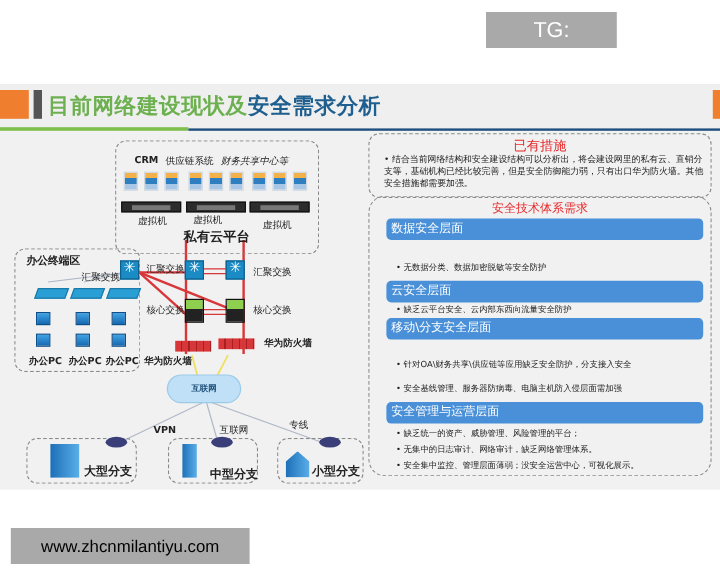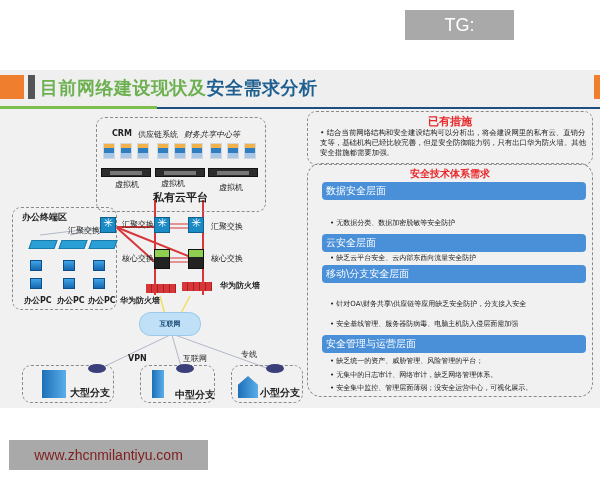--- a/index.html
+++ b/index.html
@@ -1,21 +1,21 @@
 <!DOCTYPE html>
 <html><head>
 <meta charset="utf-8">
 <style>
   * { box-sizing: border-box; margin: 0; padding: 0; }
   body { width: 600px; height: 480px; background: #ffffff; position: relative; overflow: hidden;
          font-family: "DejaVu Sans", "Liberation Sans", sans-serif; }
   .wm-top { position: absolute; left: 405px; top: 10px; width: 109px; height: 30px; background: #a9a9a9;
             color: #fff; font-size: 18px; line-height: 30px; text-align: center; font-family: "Liberation Sans", sans-serif; }
   .wm-bot { position: absolute; left: 9px; top: 440px; width: 199px; height: 30px; background: #a9a9a9;
-            color: #7f1d1d; font-size: 14px; line-height: 30px; text-align: center; font-family: "Liberation Sans", sans-serif; }
+            color: #000000; font-size: 14px; line-height: 30px; text-align: center; font-family: "Liberation Sans", sans-serif; }
   .slide { position: absolute; left: 0; top: 70px; width: 600px; height: 338px; background: #f1f1f1; }
   .title-bar { position: absolute; left: 0; top: 0; width: 600px; height: 37px; background: #efefef; }
   .orange-l { position: absolute; left: 0; top: 5px; width: 24px; height: 24px; background: #ef7f2e; }
   .dark-sq { position: absolute; left: 28px; top: 5px; width: 7px; height: 24px; background: #555; }
   .orange-r { position: absolute; left: 594px; top: 5px; width: 6px; height: 24px; background: #ef7f2e; }
   .title { position: absolute; left: 40px; top: 6px; font-size: 18px; font-weight: bold; letter-spacing: 0.5px; }
   .title .g { color: #6db050; } .title .b { color: #1f5f8f; }
   .line-g { position: absolute; left: 0; top: 36px; width: 157px; height: 3px; background: #7fbf4d; }
   .line-b { position: absolute; left: 157px; top: 37px; width: 443px; height: 2px; background: #1f4f7f; }
 
@@ -37,21 +37,21 @@
   .acc { position: absolute; width: 26px; height: 9px; background: #2a9fd6; transform: skewX(-20deg); border: 1px solid #1a7aa8; }
   .pc { position: absolute; width: 12px; height: 11px; background: linear-gradient(#3fa4e6, #1668b0); border: 1px solid #0d4f8a; }
   .inet { position: absolute; left: 140px; top: 243px; width: 60px; height: 22px; background: #bfe0f6; border-radius: 12px;
           box-shadow: 0 0 0 1px #9ccbe9; font-size: 7px; font-weight: bold; color: #1e4e7a; text-align: center; line-height: 22px; }
   .router { position: absolute; width: 18px; height: 9px; background: #3a3f7a; border-radius: 50%; }
   .bldg { position: absolute; background: linear-gradient(90deg, #1d6fb8, #5aaee8); }
 
   
   .panel1 { left: 307px; top: 41px; width: 286px; height: 54px; }
   .panel2 { left: 307px; top: 93px; width: 286px; height: 234px; border-radius: 14px; }
-  .red-t { position: absolute; color: #e8282b; font-weight: bold; font-size: 11px; text-align: center; width: 100%; }
+  .red-t { position: absolute; color: #e8282b; font-weight: normal; font-size: 11px; text-align: center; width: 100%; }
   .p-text { position: absolute; left: 12px; top: 16px; width: 268px; font-size: 7.4px; line-height: 10px; color: #222; }
   .sec-h { position: absolute; left: 322px; width: 264px; height: 18px; background: #4a90d9; border-radius: 4px;
            color: #fff; font-size: 10px; line-height: 18px; padding-left: 4px; }
   .bul { position: absolute; left: 330px; font-size: 7px; color: #222; white-space: nowrap; }
   svg.links { position: absolute; left: 0; top: 0; }
 </style>
 </head>
 <body>
 
 <div class="wm-top">TG: MYYJJPP</div>

